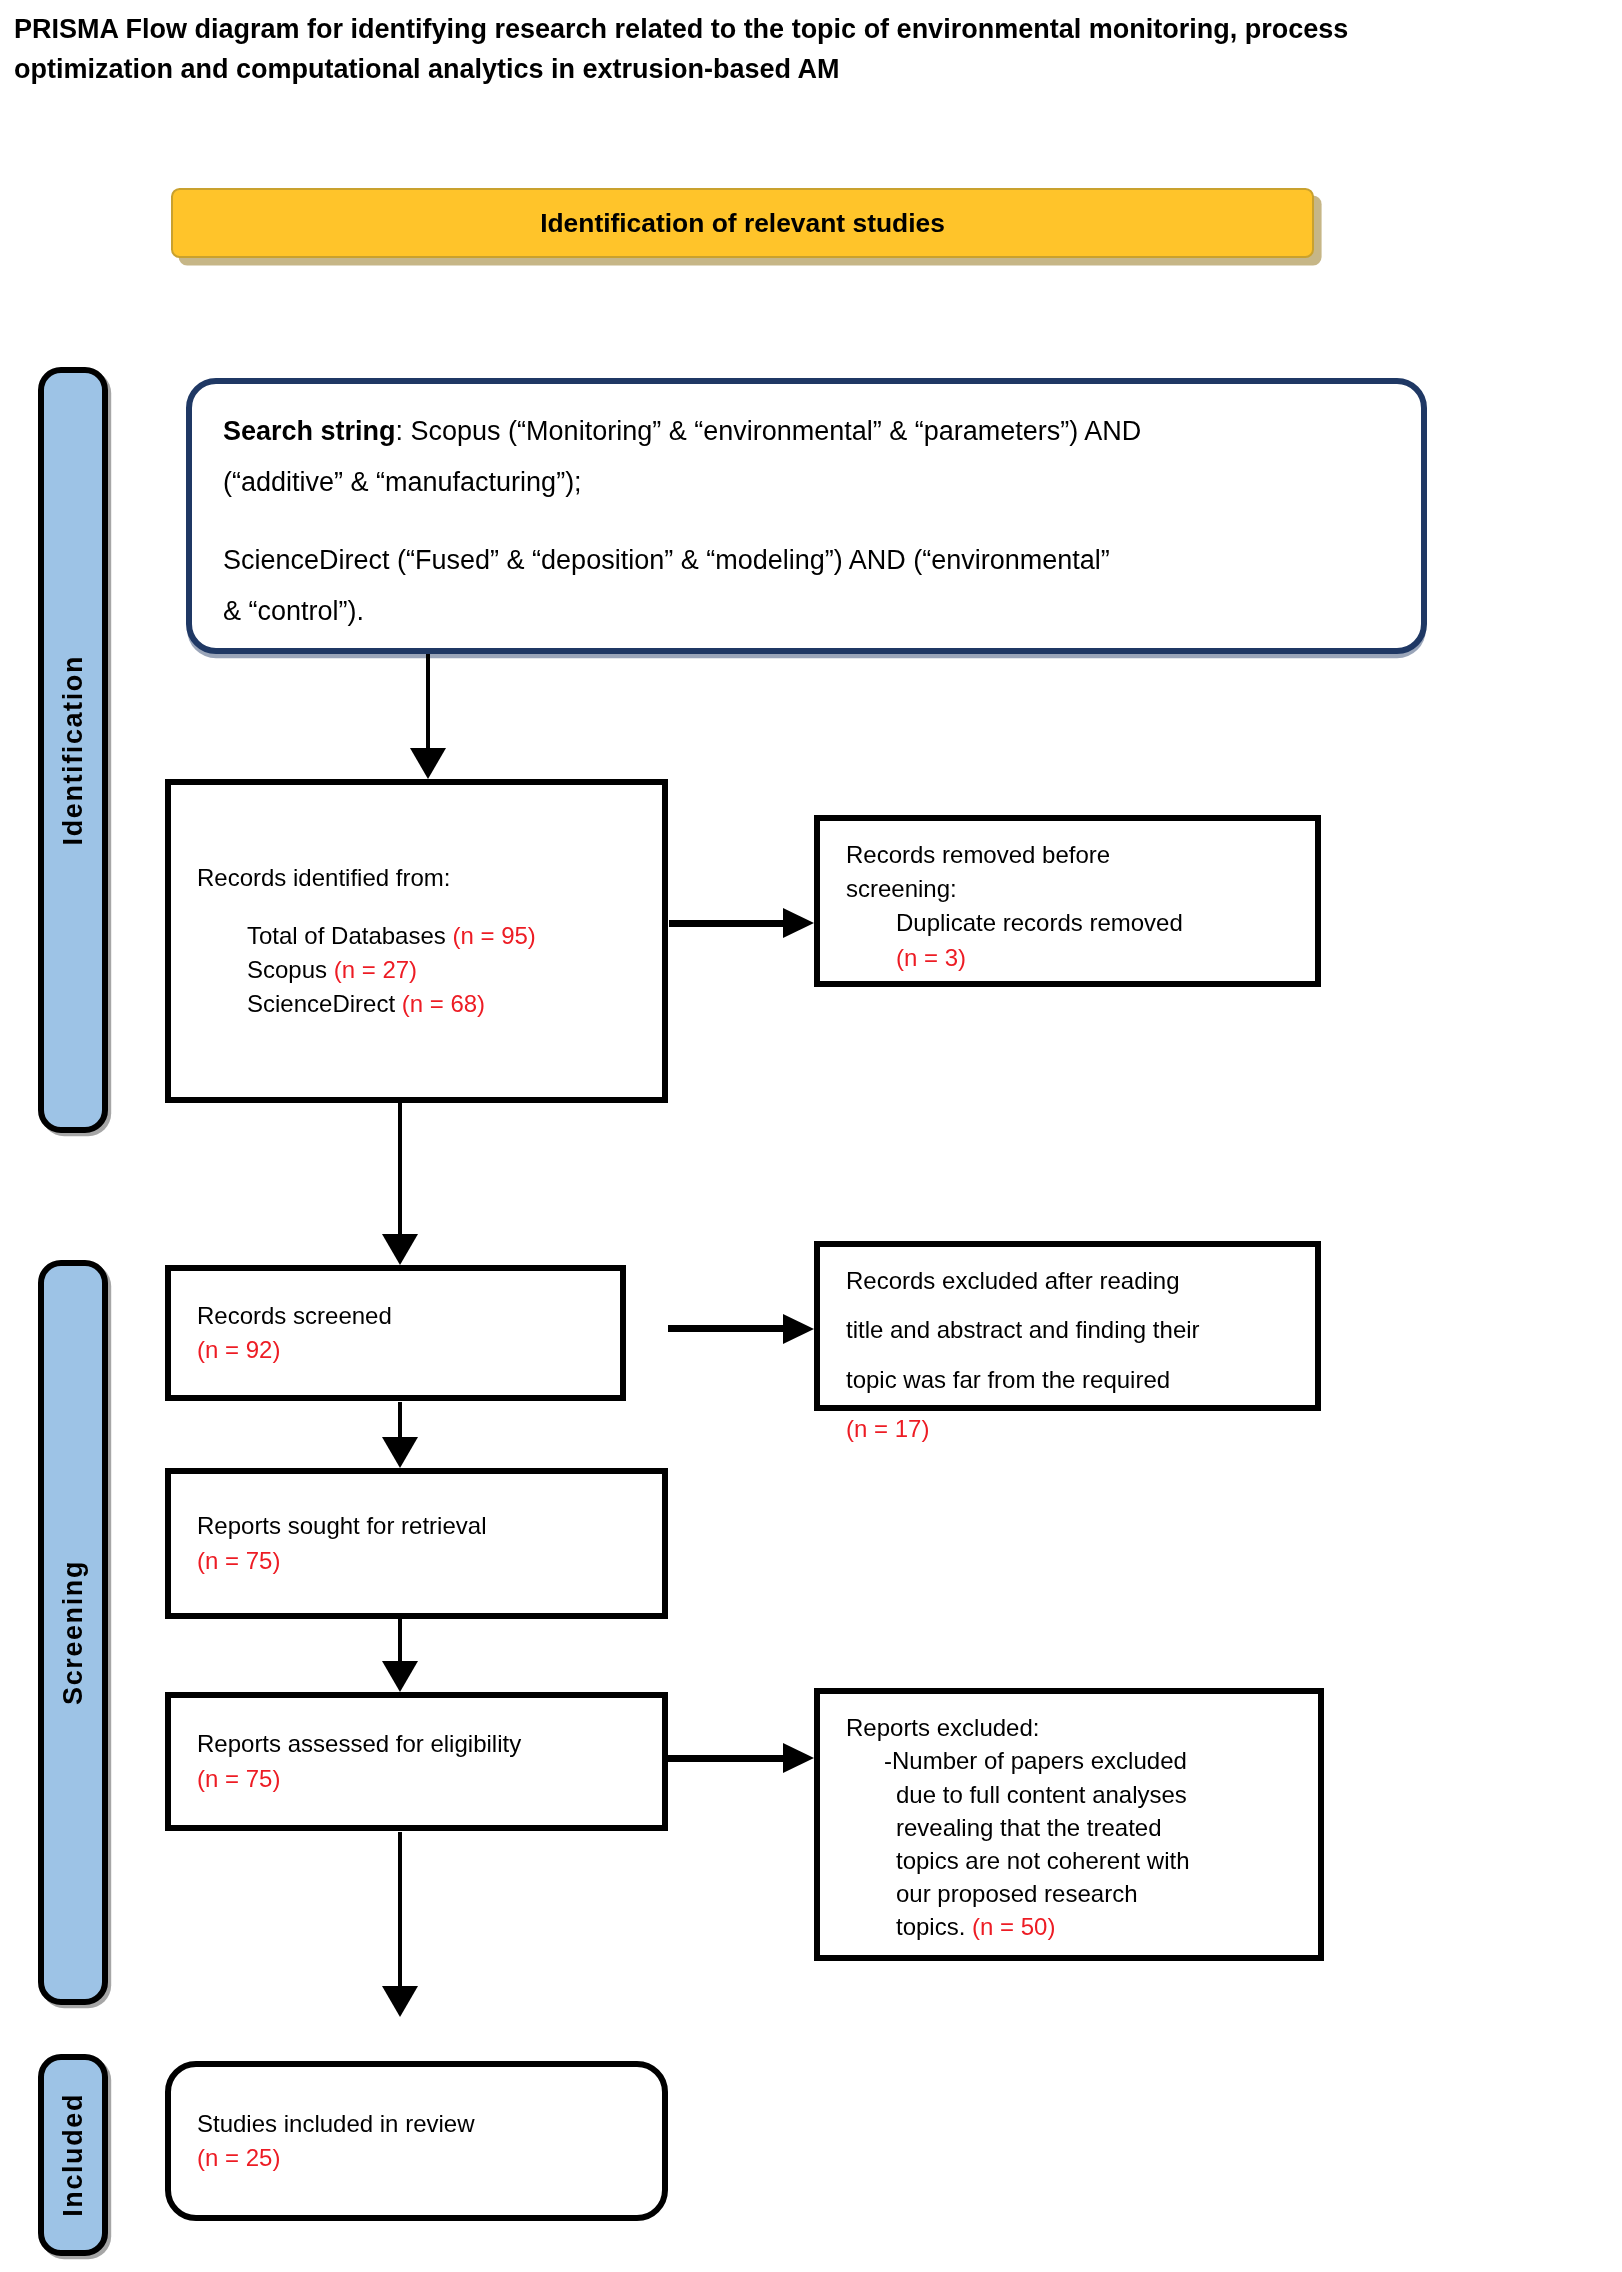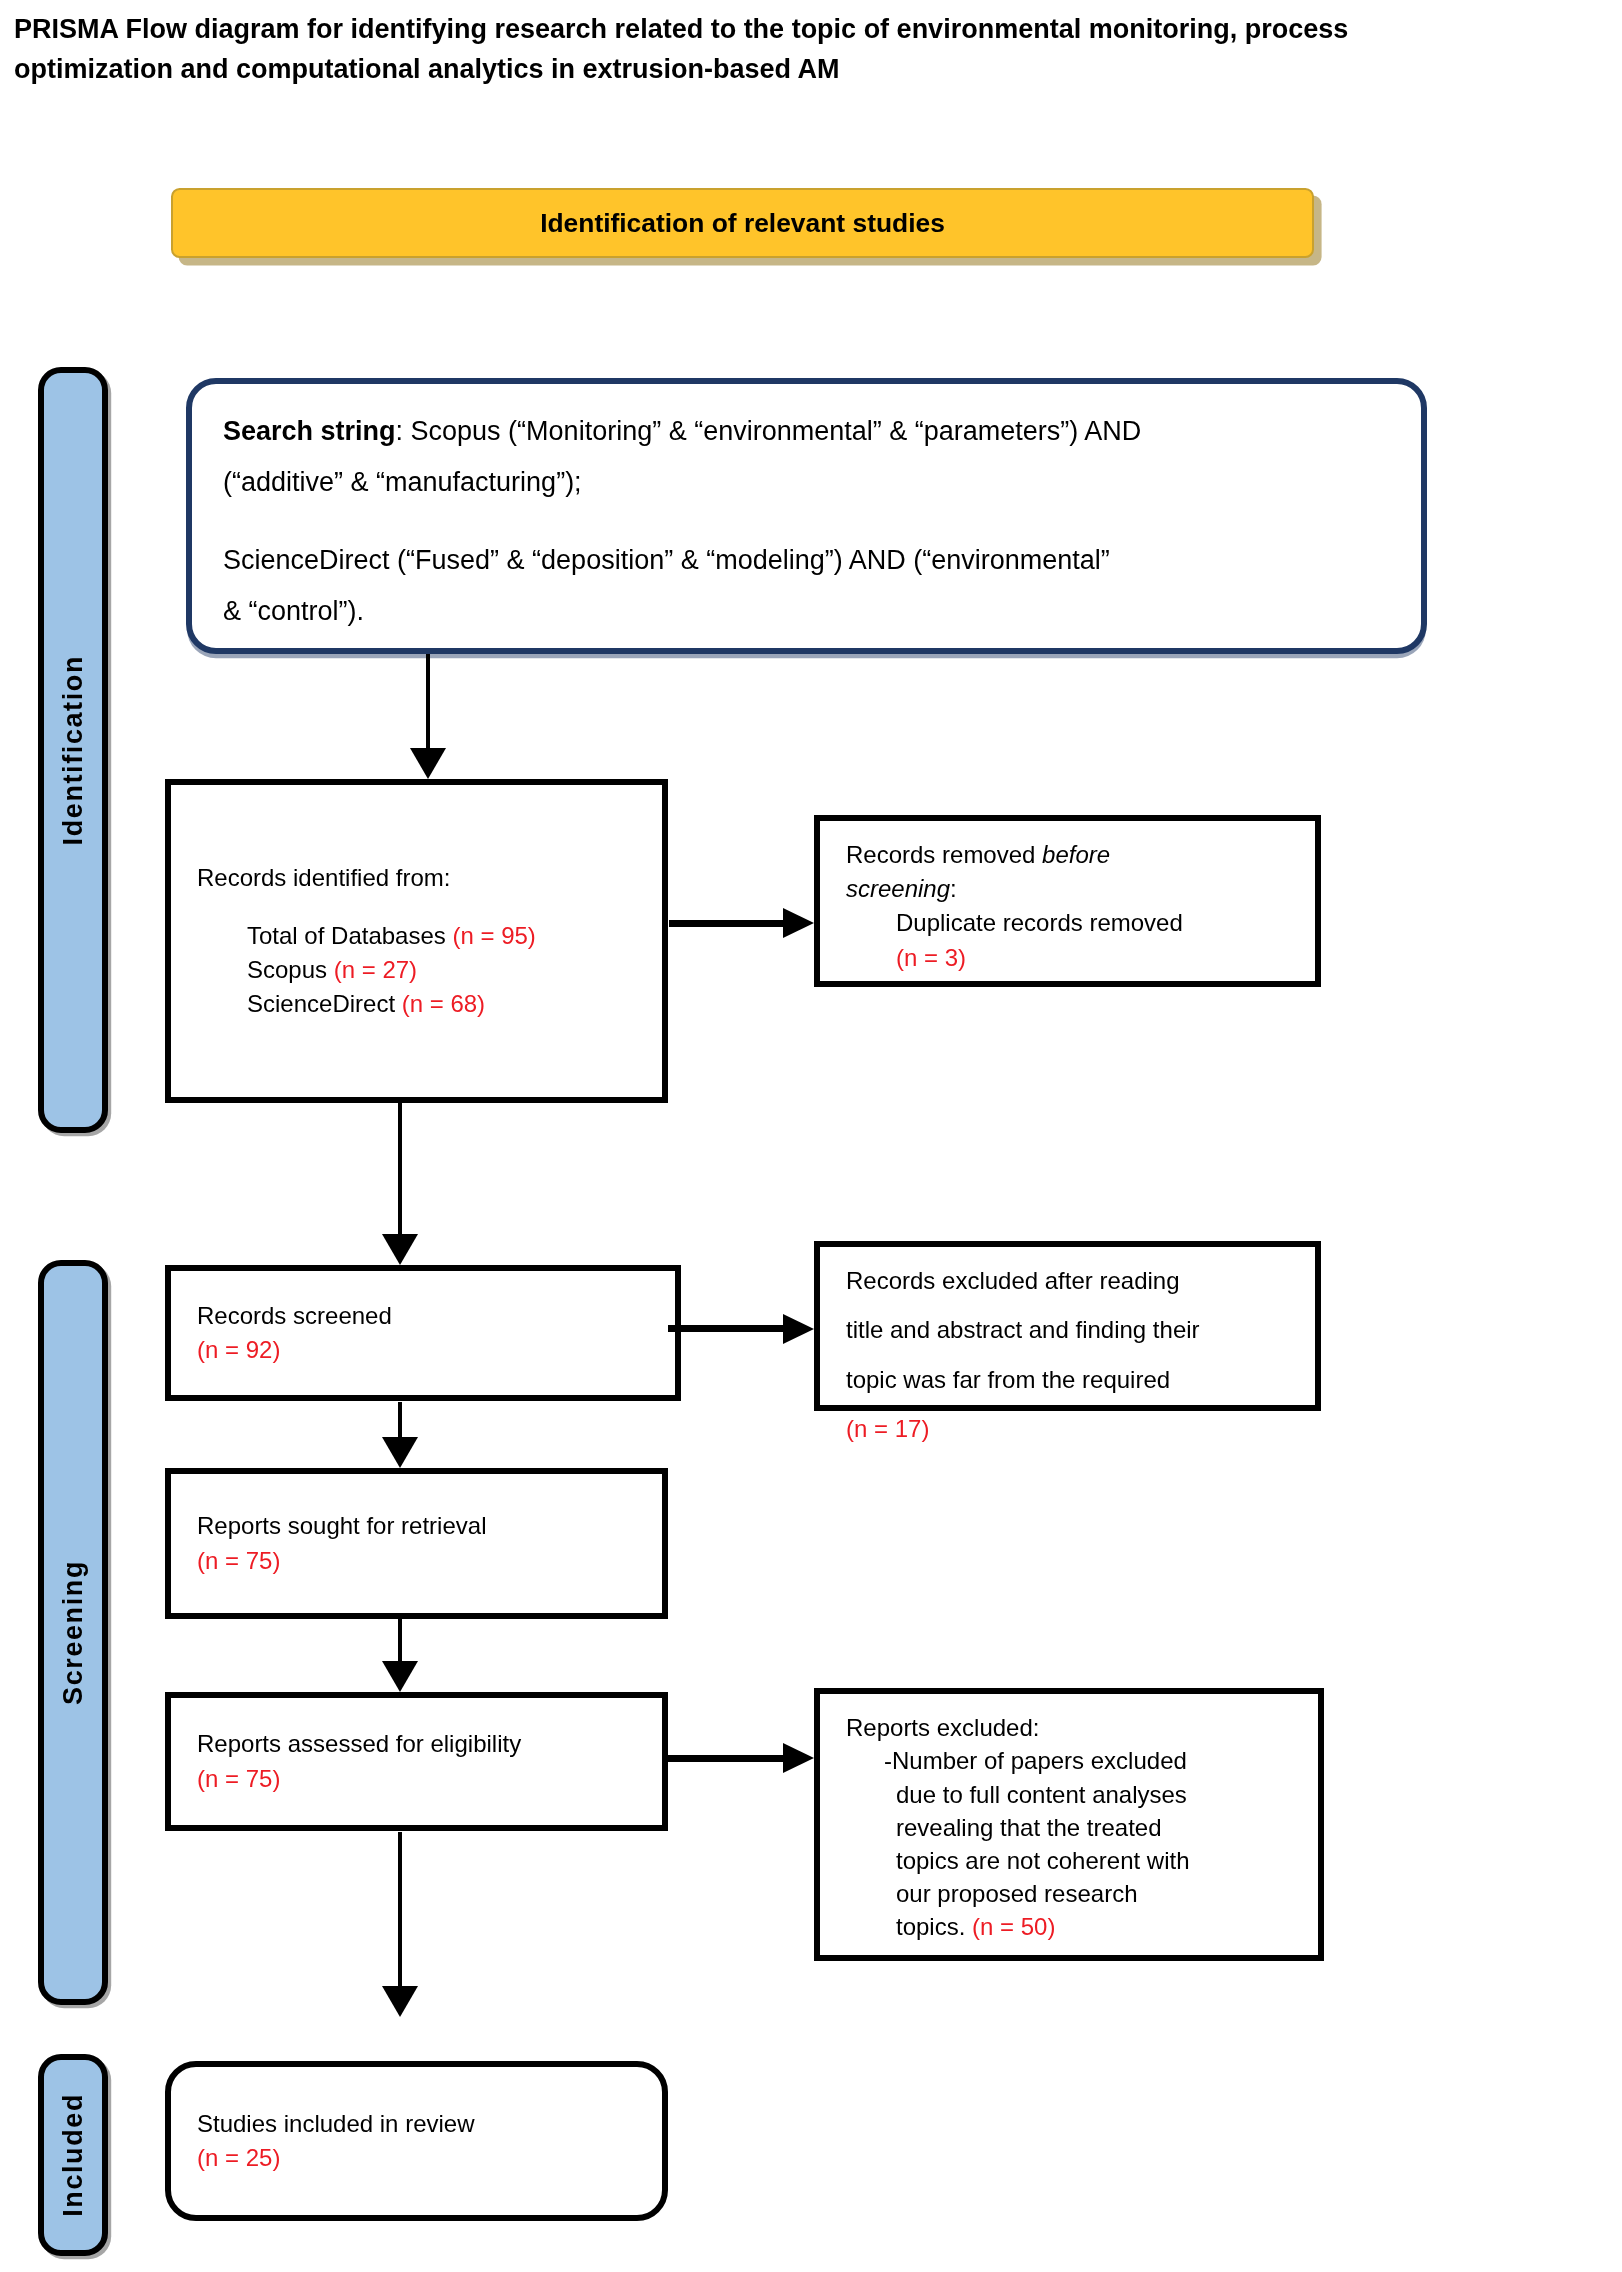--- a/index.html
+++ b/index.html
@@ -34,21 +34,21 @@
 
   .fbox{position:absolute;background:#fff;border:6.5px solid #000;
         box-sizing:border-box;font-size:24px;line-height:1.42;
         display:flex;flex-direction:column;justify-content:center;
         padding:13px 13px 13px 26px;}
   .fbox.topalign{justify-content:flex-start;padding-top:17.3px;}
   .fline{white-space:nowrap;}
   .indent{margin-left:50px;}
   .hang{text-indent:-12px;}
   .red{color:var(--accent-red,#ED1C24);}
-  .it{font-style:italic;}
+  .it{}
   .gap-after{margin-bottom:24px;}
 
   .varrow-line{position:absolute;width:4.3px;background:#000;}
   .varrow-head{position:absolute;width:0;height:0;
                border-left:18px solid transparent;border-right:18px solid transparent;
                border-top:31px solid #000;}
   .harrow-line{position:absolute;height:7px;background:#000;}
   .harrow-head{position:absolute;width:0;height:0;
                border-top:15.7px solid transparent;border-bottom:15.7px solid transparent;
                border-left:31px solid #000;}
@@ -91,21 +91,21 @@
     <div class="fline indent"><span>ScienceDirect </span><span class="red">(n = 68)</span></div>
   </div>
 
   <div class="fbox topalign" style="left:814px;top:815px;width:507px;height:172px;">
     <div class="fline"><span>Records removed </span><span class="it">before</span></div>
     <div class="fline"><span class="it">screening</span><span>:</span></div>
     <div class="fline indent">Duplicate records removed</div>
     <div class="fline indent red">(n = 3)</div>
   </div>
 
-  <div class="fbox" style="left:165px;top:1265px;width:516px;height:136px;">
+  <div class="fbox" style="left:165px;top:1265px;width:461px;height:136px;">
     <div class="fline">Records screened</div>
     <div class="fline red">(n = 92)</div>
   </div>
 
   <div class="fbox topalign" style="left:814px;top:1241px;width:507px;height:170px;line-height:1.38;gap:16px;">
     <div class="fline">Records excluded after reading</div>
     <div class="fline">title and abstract and finding their</div>
     <div class="fline">topic was far from the required</div>
     <div class="fline red">(n = 17)</div>
   </div>

